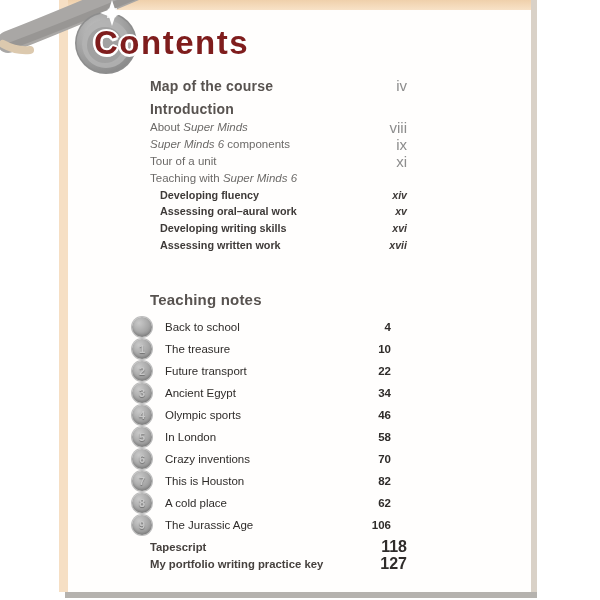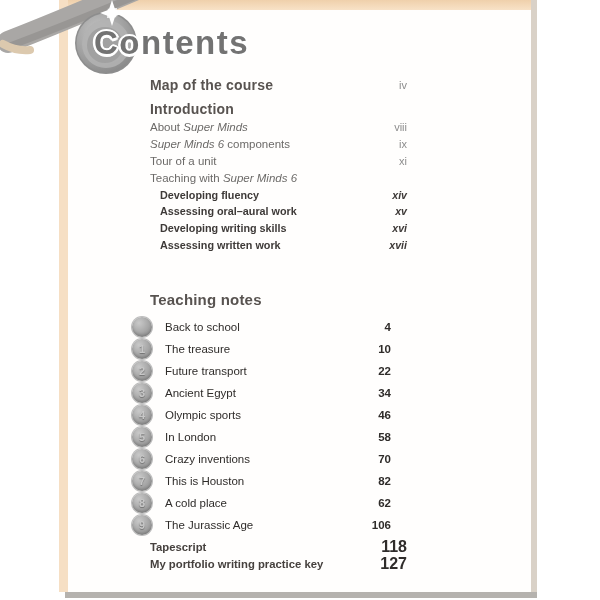--- a/index.html
+++ b/index.html
@@ -22,29 +22,29 @@
   }
   .shadow-bottom{
     position:absolute;left:65px;top:592px;width:472px;height:6px;
     background:#b5b2ae;
   }
   
   .deco{position:absolute;left:0;top:0;width:230px;height:150px;z-index:3;pointer-events:none;}
   
   .title{
     position:absolute;left:94px;top:24px;z-index:4;
-    font-size:33px;font-weight:bold;letter-spacing:1.5px;color:#737373;
+    font-size:33px;font-weight:bold;letter-spacing:1.5px;color:#7f1d1d;
     text-shadow:-1.5px -1.5px 0 #fff,1.5px -1.5px 0 #fff,-1.5px 1.5px 0 #fff,
                  1.5px 1.5px 0 #fff,0 2.5px 0 #fff,2.5px 0 0 #fff,0 -2.5px 0 #fff,-2.5px 0 0 #fff;
   }
   
   .row-map{position:absolute;left:150px;top:77px;width:257px;display:flex;
     justify-content:space-between;align-items:center;z-index:2;}
   .h1{font-size:14px;font-weight:bold;color:#585350;letter-spacing:.2px;}
-  .roman{font-size:11px;color:#8d8d8d;}
+  .roman{font-size:15px;color:#8d8d8d;}
   .intro-heading{position:absolute;left:150px;top:101px;z-index:2;}
   .intro-list{position:absolute;left:150px;top:119px;width:257px;z-index:2;}
   .irow{display:flex;justify-content:space-between;align-items:center;height:16.8px;
     font-size:11.5px;color:#6c6a68;}
   .irow i{font-style:italic;}
   .sub{padding-left:10px;font-weight:bold;font-size:10.8px;color:#3e3a38;}
   .sub .roman{font-weight:bold;color:#3e3a38;font-size:10.6px;font-style:italic;}
   .tn-heading{position:absolute;left:150px;top:291px;z-index:2;font-size:15px;}
   .units{position:absolute;left:132px;top:316px;width:259px;z-index:2;}
   .urow{display:flex;align-items:center;height:22px;}

